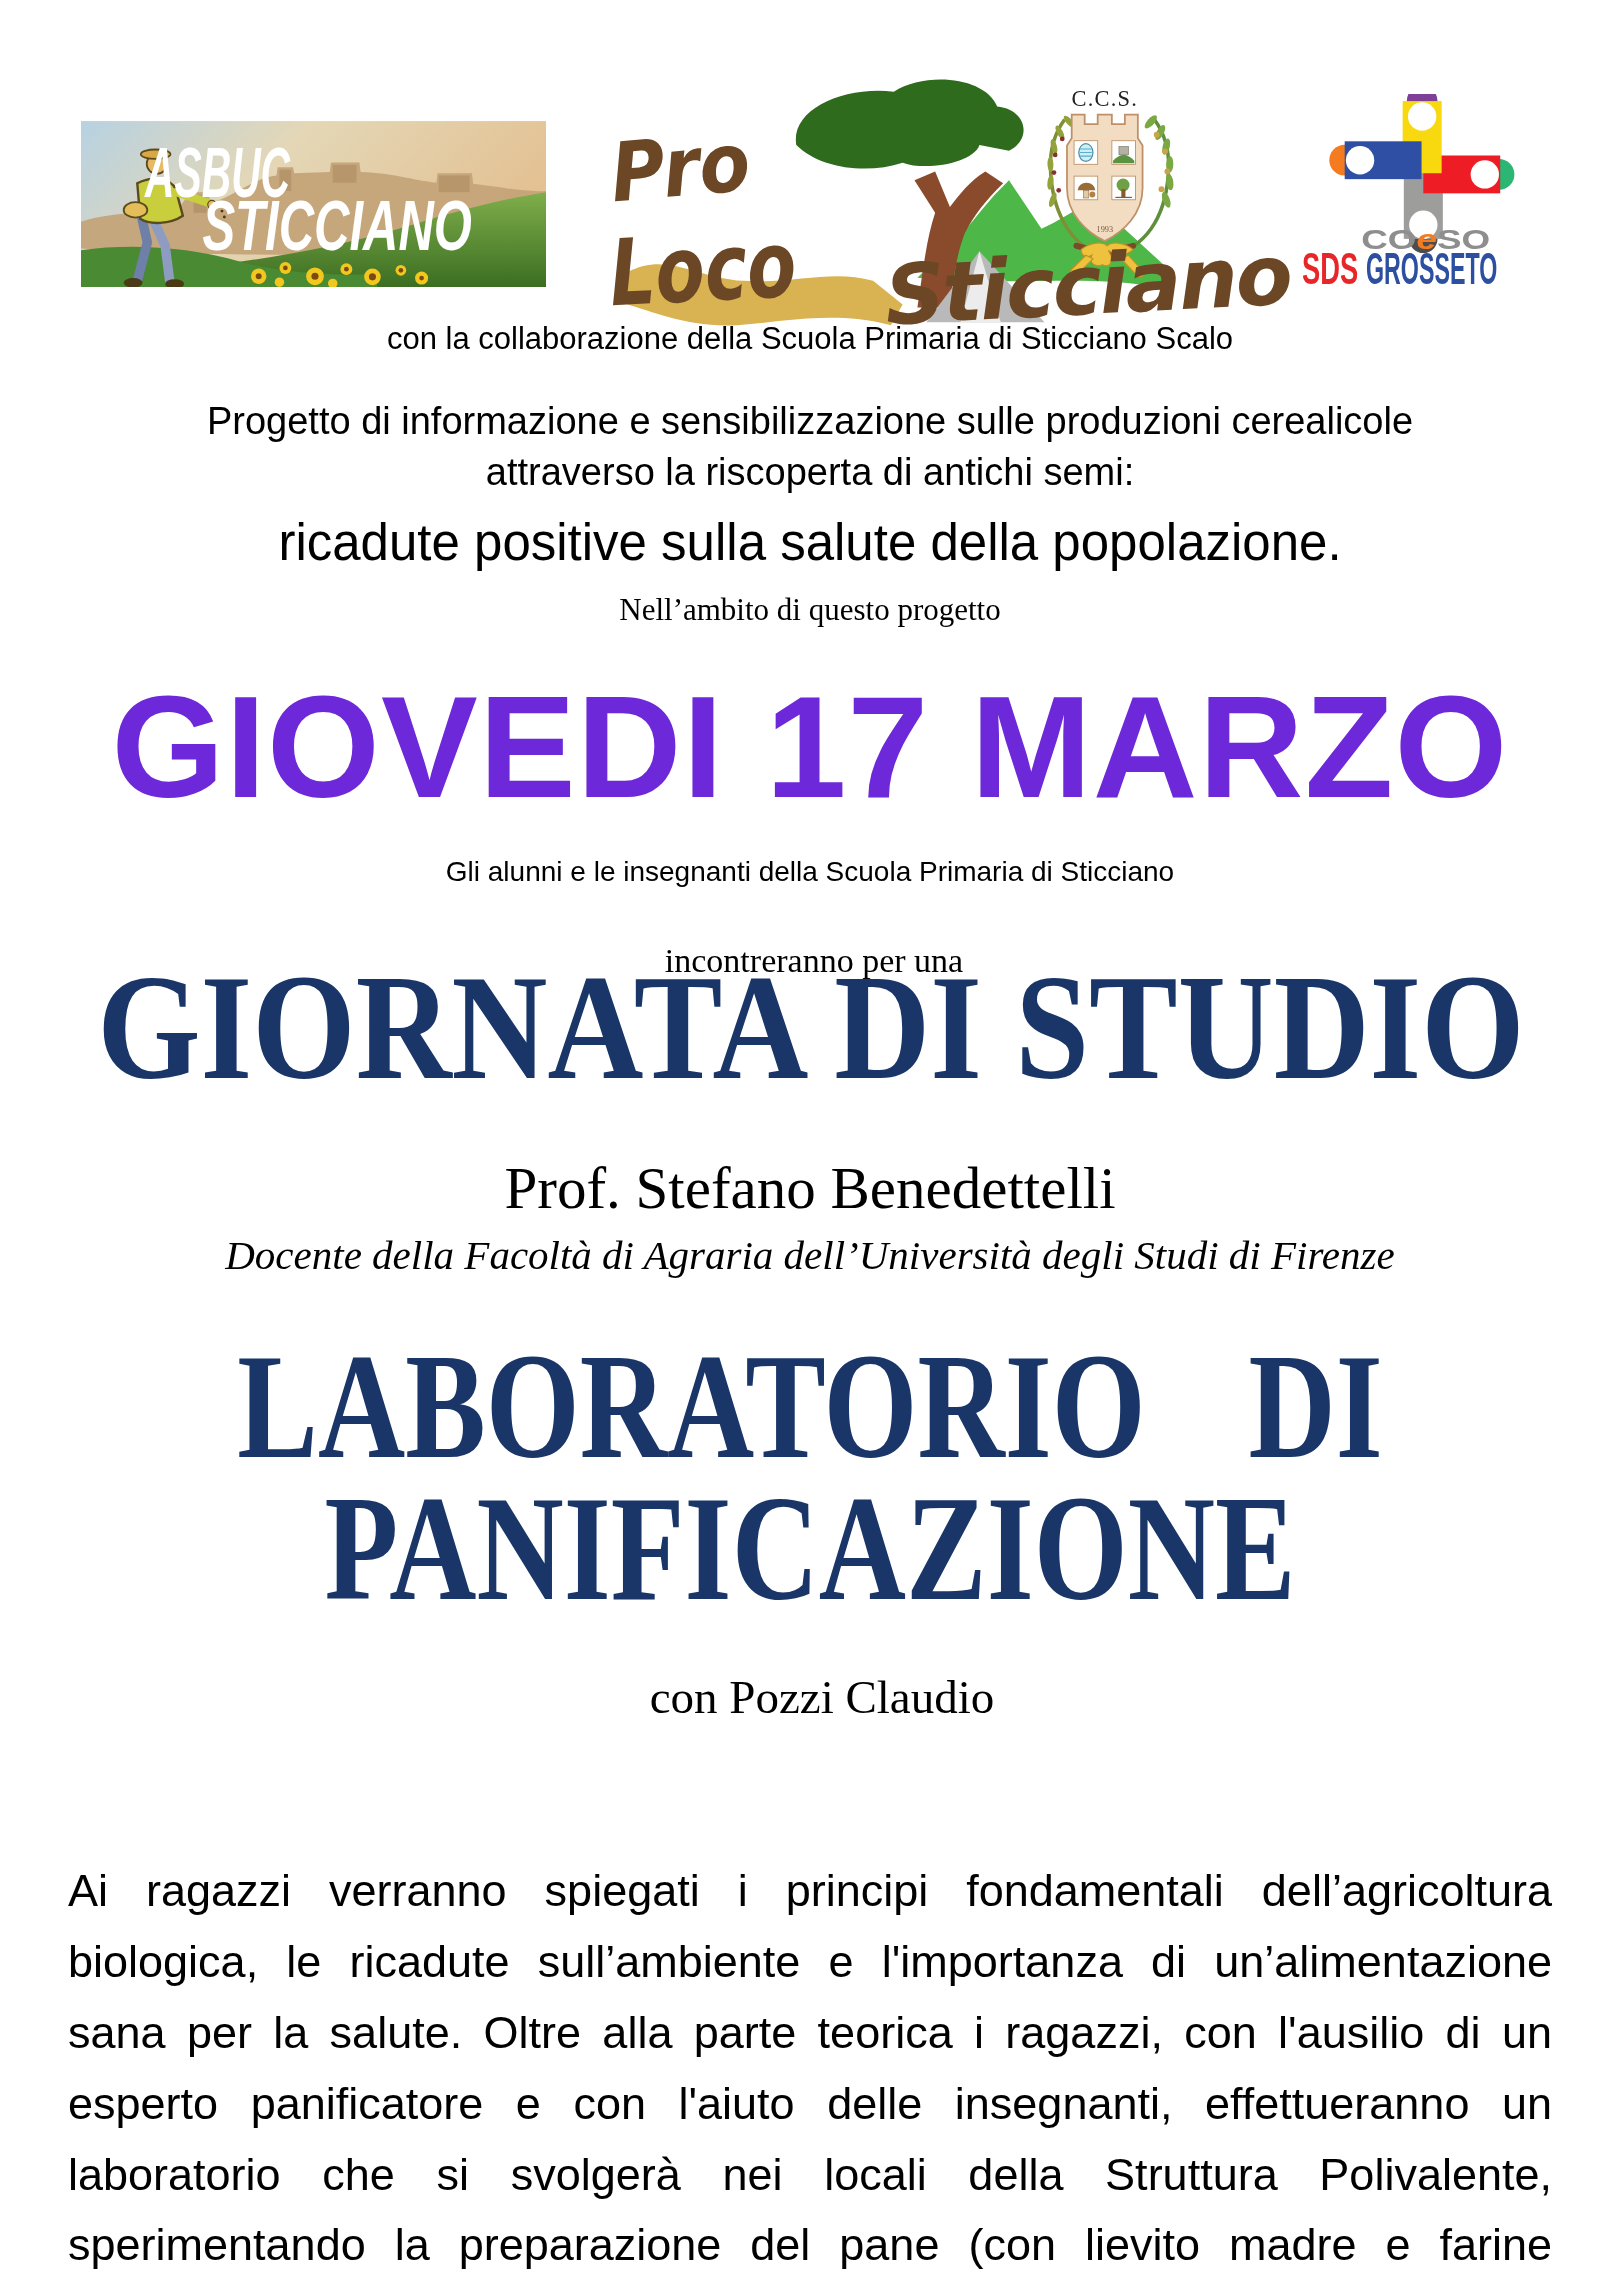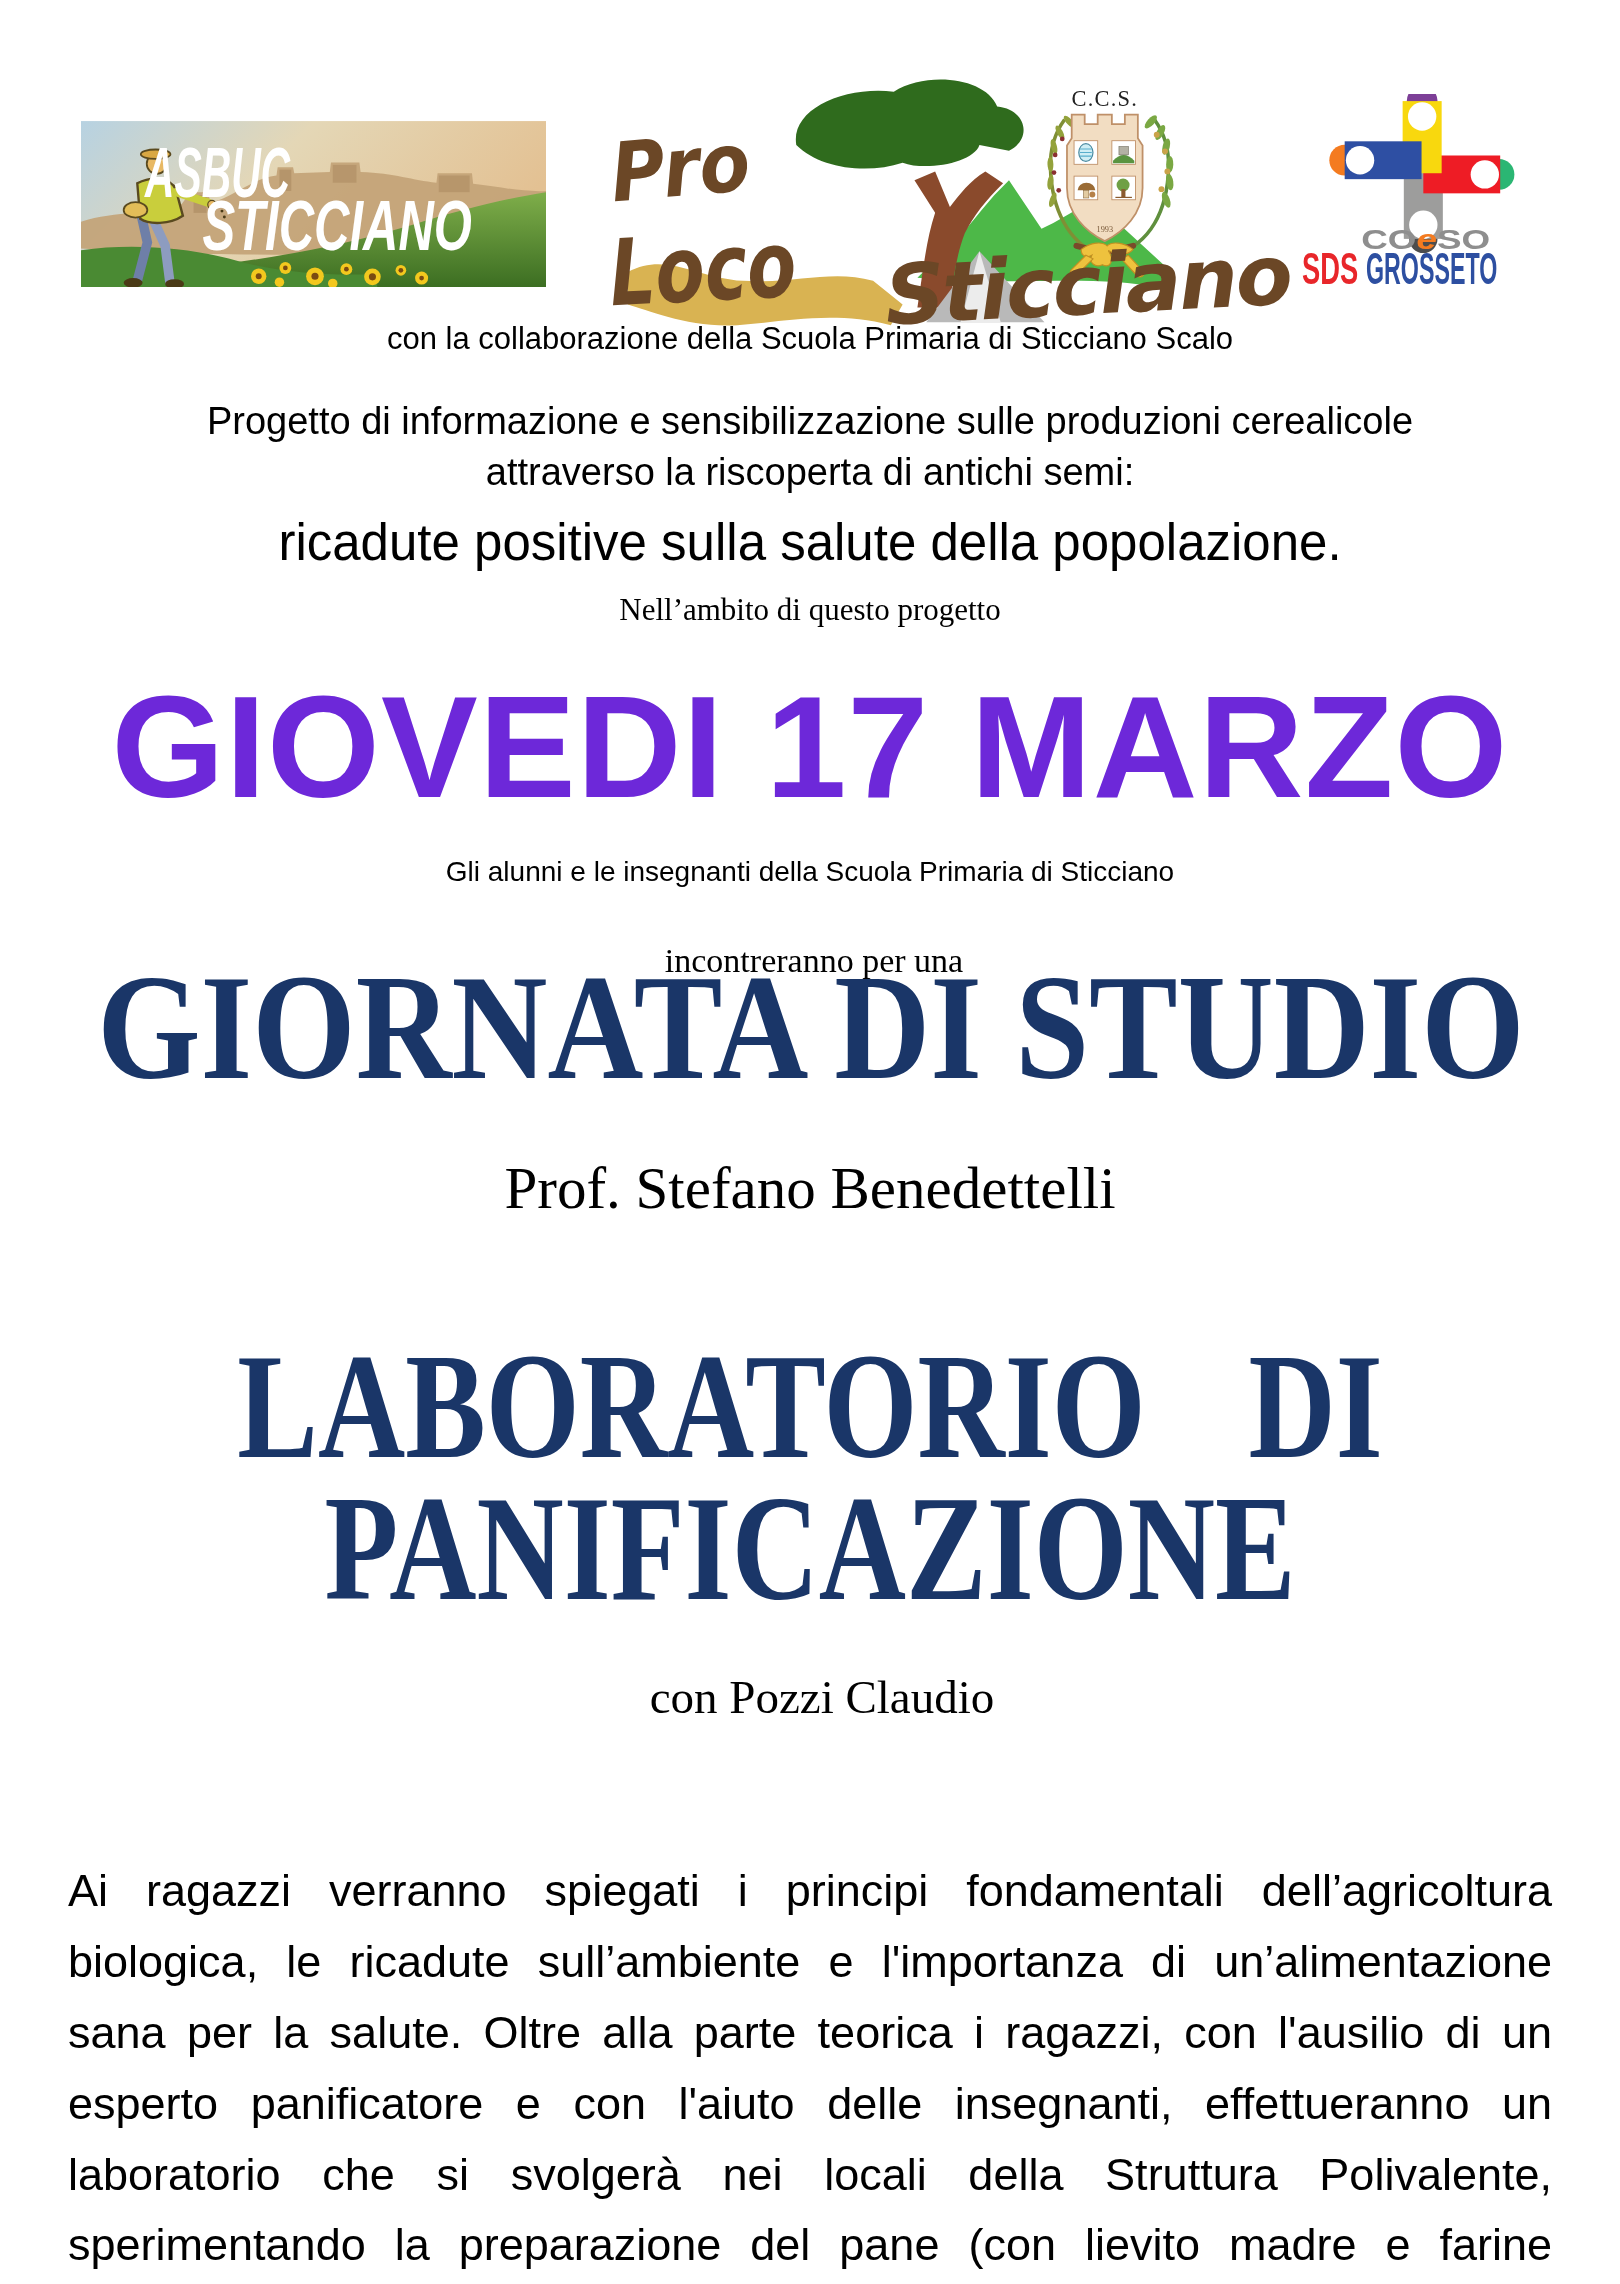--- a/index.html
+++ b/index.html
@@ -204,20 +204,21 @@
 
   <div id="date" class="cline sans" style="color: #6d28d9;">GIOVEDI 17 MARZO</div>
 
   <div id="participants" class="cline sans">Gli alunni e le insegnanti della Scuola Primaria di Sticciano</div>
 
   <div id="meet" class="cline serif">incontreranno per una</div>
 
   <div id="title-study" class="cline serif" style="color: rgb(26, 54, 104);">GIORNATA DI STUDIO</div>
 
   <div id="prof" class="cline serif">Prof. Stefano Benedettelli</div>
+  <div id="role" class="cline serif">Docente della Facoltà di Agraria dell’Università degli Studi di Firenze</div>
 
   <div id="lab1" class="cline serif" style="color: rgb(26, 54, 104);">LABORATORIO DI</div>
   <div id="lab2" class="cline serif" style="color: rgb(26, 54, 104);">PANIFICAZIONE</div>
 
   <div id="with" class="cline serif">con Pozzi Claudio</div>
 
   <div id="bodytext" class="abs sans">Ai ragazzi verranno spiegati i principi fondamentali dell’agricoltura biologica, le ricadute sull’ambiente  e l'importanza di un’alimentazione sana per la salute. Oltre alla parte teorica i ragazzi, con l'ausilio di un esperto panificatore e con l'aiuto delle insegnanti, effettueranno un laboratorio che si svolgerà nei locali della Struttura Polivalente, sperimentando la preparazione del pane (con lievito madre e farine biologiche ed integrali).</div>
 
 </div>
 

